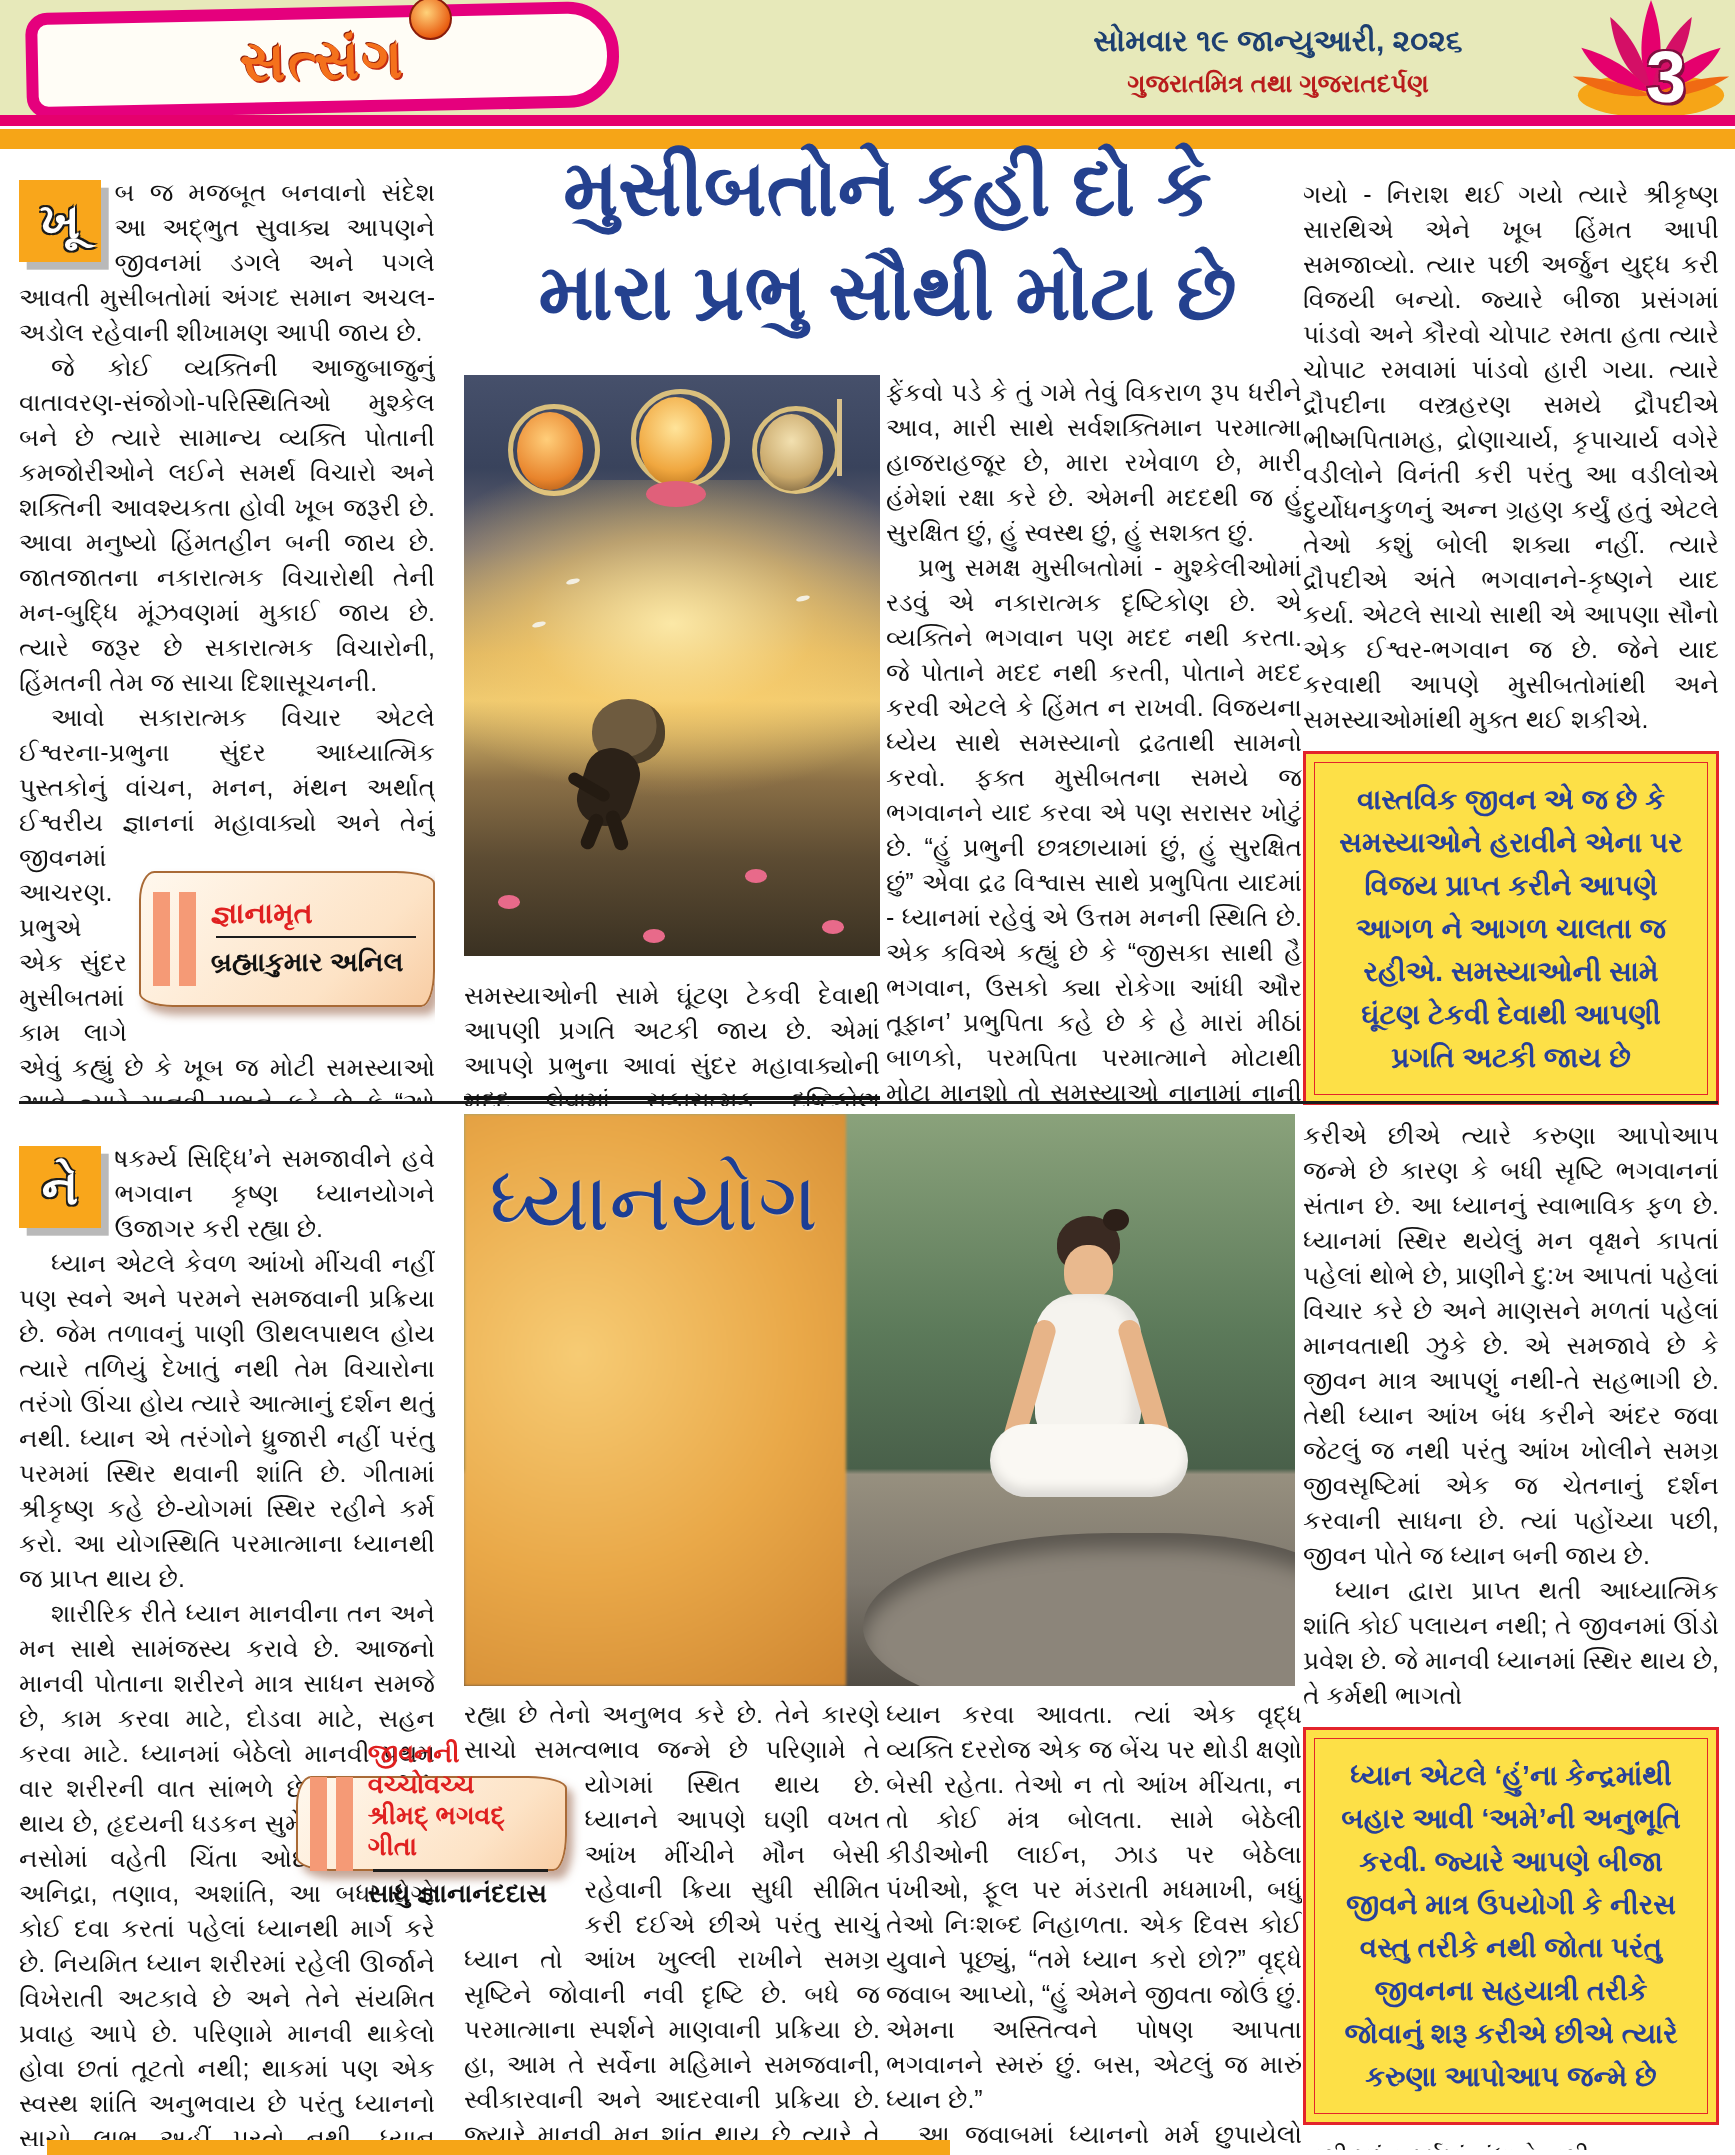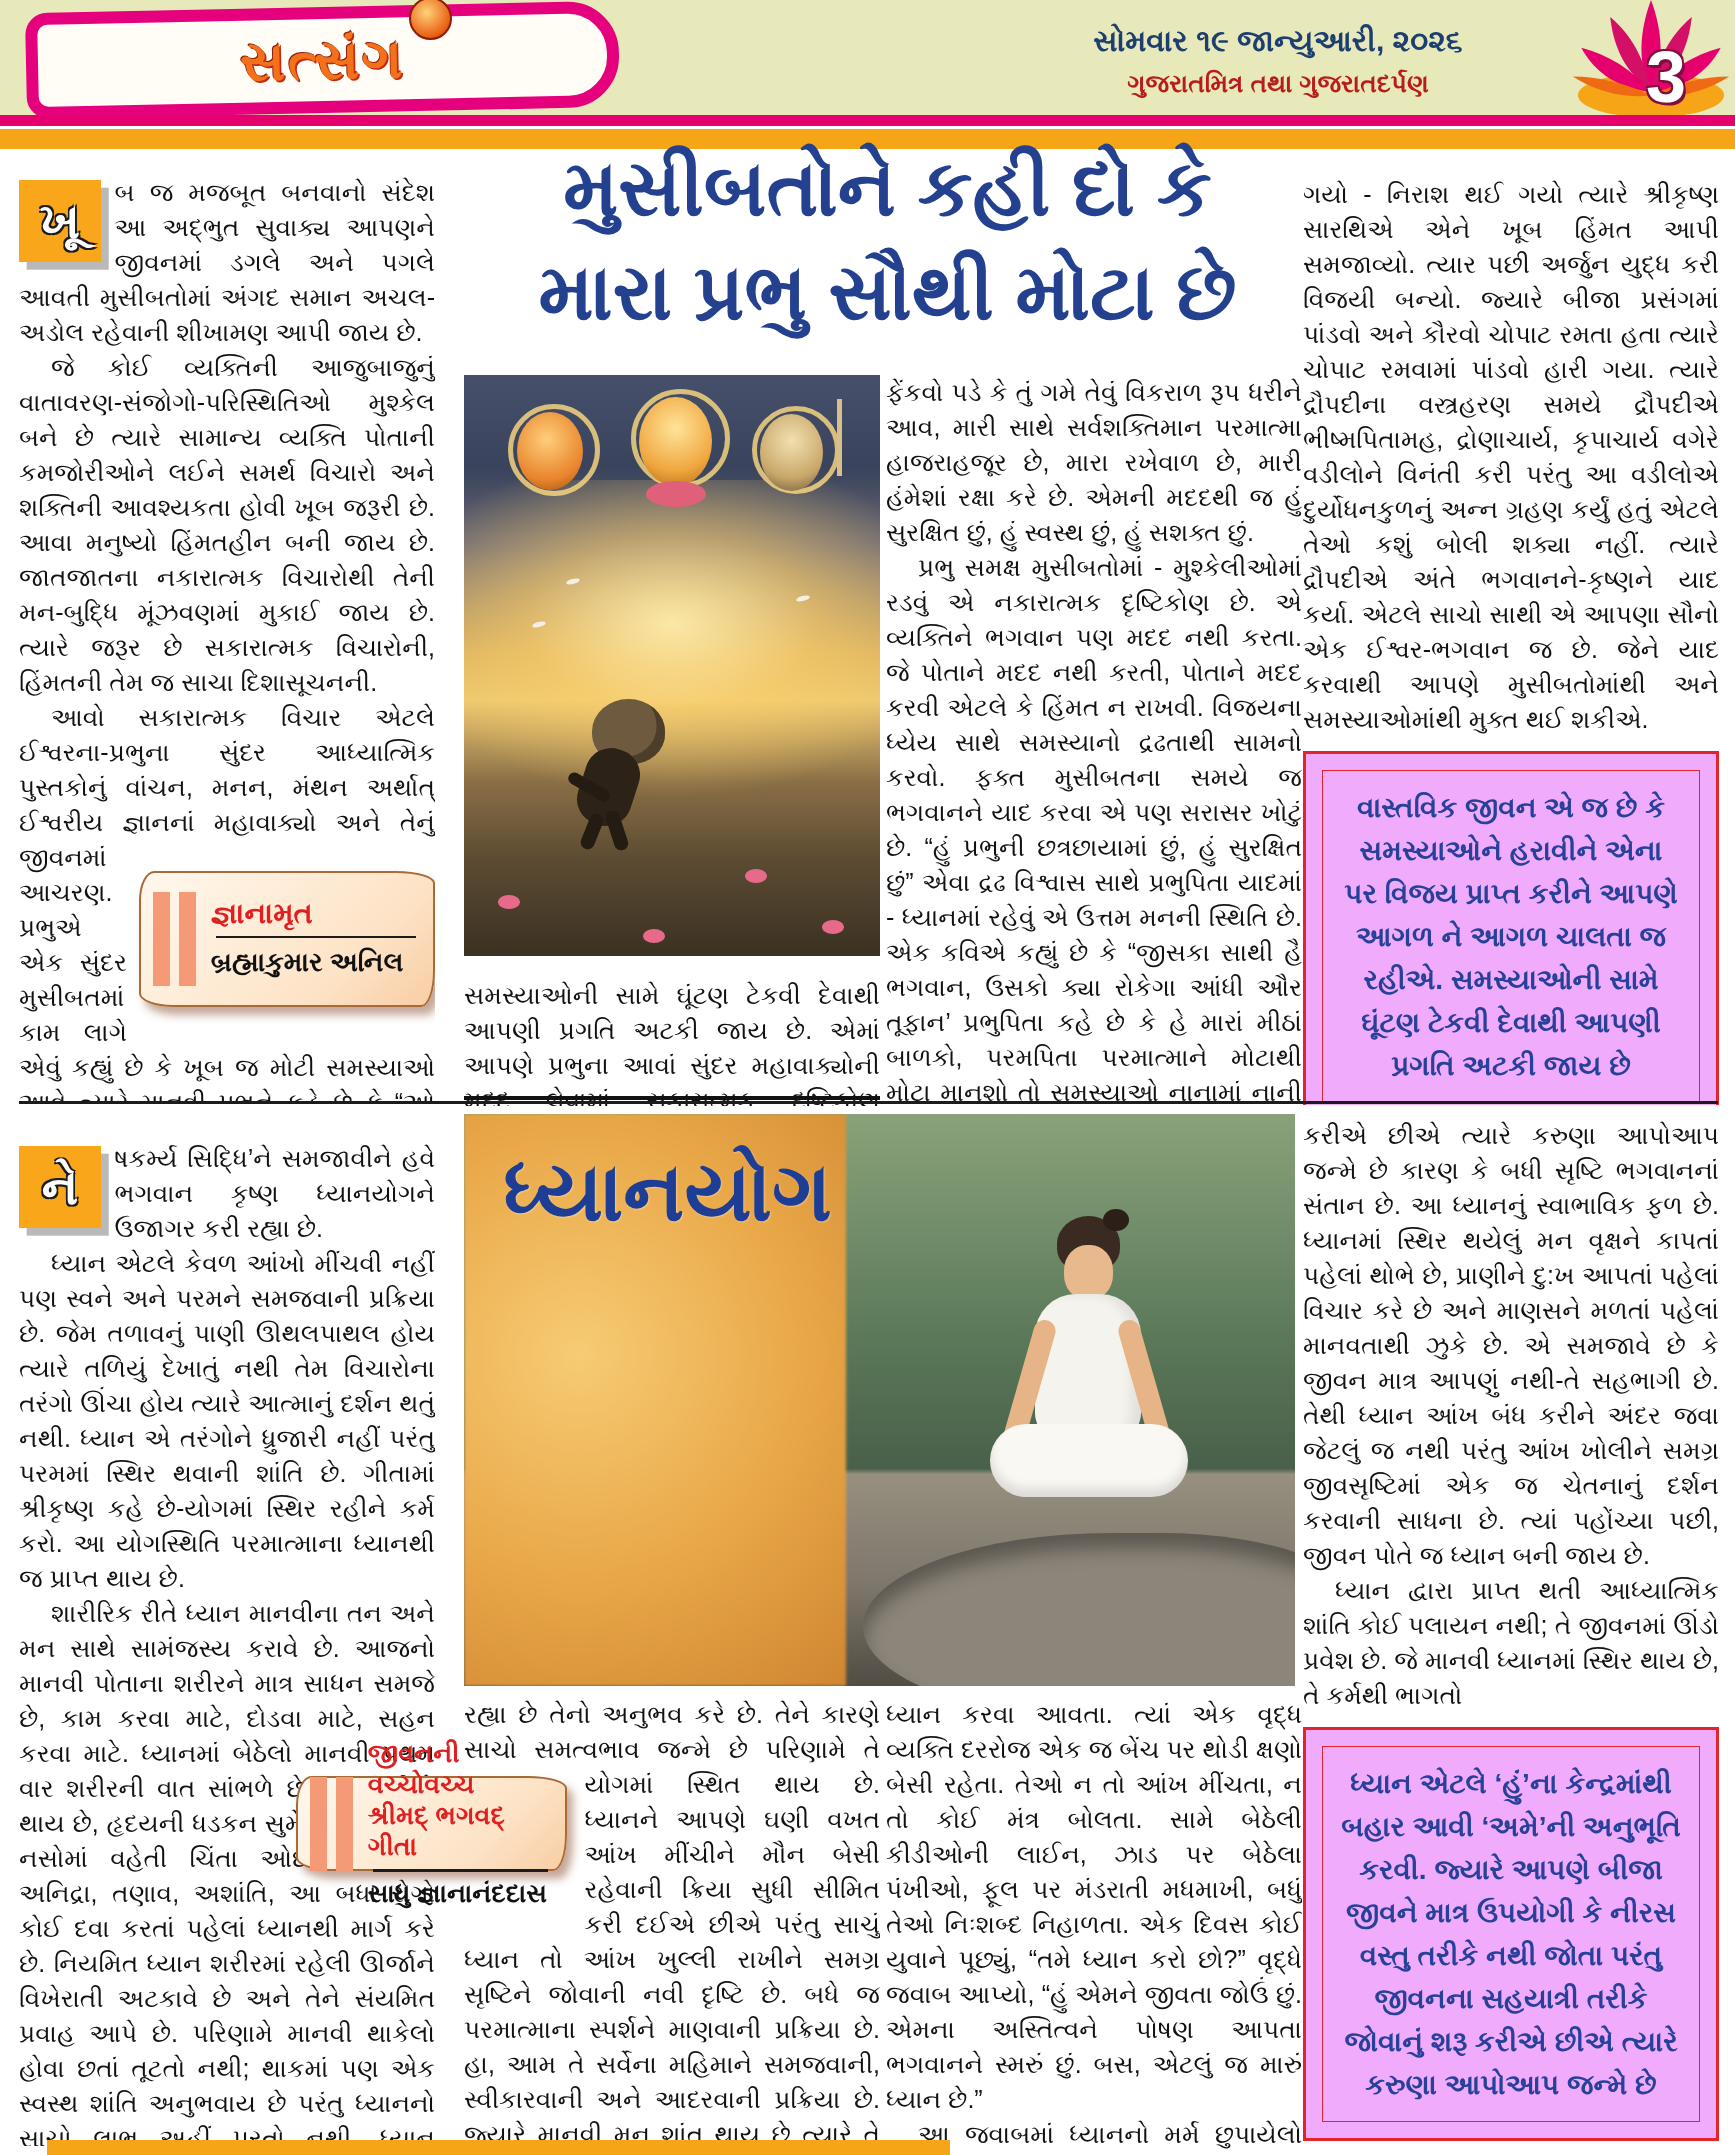--- a/index.html
+++ b/index.html
@@ -26,34 +26,34 @@
   .col{position:absolute;width:416px;font-size:25px;line-height:35px;text-align:justify;overflow:hidden;}
   .col p{margin:0;text-indent:32px;}
   .col p.noindent{text-indent:0;}
   .dropcap{float:left;width:82px;height:82px;background:#f9a61b;box-shadow:7.7px 7.7px 0 #b9b9b9;
            margin:5.1px 13.6px 1.7px 0;display:flex;align-items:center;justify-content:center;
            font-size:49px;font-weight:bold;color:#fff;
            text-shadow:1.7px 1.7px 0 #1c1c1c,-1.7px -1.7px 0 #1c1c1c,1.7px -1.7px 0 #1c1c1c,-1.7px 1.7px 0 #1c1c1c;}
   
   .headline1{position:absolute;left:472px;top:136px;width:831px;text-align:center;color:#24418f;
              font-size:78px;line-height:104px;font-weight:bold;}
-  .headline2-overlay{position:absolute;left:25.6px;top:31px;font-size:82px;font-weight:bold;color:#1d3e94;
-             text-shadow:0.9px 0.9px 1.7px rgba(255,255,255,.35);margin-left:14px;}
+  .headline2-overlay{position:absolute;left:25.6px;top:41px;font-size:82px;font-weight:normal;color:#1d3e94;
+             text-shadow:0.9px 0.9px 1.7px rgba(255,255,255,.35);}
   
   .torn{background:linear-gradient(135deg,#fff8ee 0%,#fde3c6 70%,#f8cda4 100%);
         border:2.6px solid #a96a36;border-radius:15.3px 39px 13.6px 34px / 29px 12px 36px 13.6px;
         box-shadow:6px 7.7px 8.5px rgba(140,80,50,.5);display:flex;align-items:center;padding:8.5px 12px;box-sizing:border-box;}
   .torn .bars{display:flex;gap:8.5px;margin-right:15.3px;}
   .torn .bars i{display:block;width:17px;height:94px;background:#f59a76;}
   .torn .bl{flex:1;text-align:left;}
   .torn .t-red{color:#e02020;font-weight:bold;font-size:25.6px;line-height:31px;}
   .torn .t-div{height:2.6px;background:#1c1c1c;margin:6.8px 5.1px;}
   .torn .t-name{color:#111;font-weight:bold;font-size:28px;}
   
-  .quotebox{border:3.4px solid #e3242b;padding:16px;background:#f0abfc;margin:13.6px 0;}
+  .quotebox{border:3.4px solid #e3242b;padding:8px;background:#fde047;margin:13.6px 0;}
   .quotebox .inner{border:1.7px solid #e3242b;padding:15.3px 17px;color:#27409a;font-weight:bold;
                    font-size:28px;line-height:43px;text-align:center;text-indent:0;}
   
   .deity-art{position:absolute;left:464px;top:375px;width:416px;height:581px;overflow:hidden;
      background:linear-gradient(180deg,#46506b 0%,#39435c 16%,#6e6a74 30%,#d8b05e 48%,#ecc870 56%,#8a6f46 70%,#5d4c33 83%,#3a3122 100%);}
   .burst{position:absolute;left:-20%;top:18%;width:140%;height:55%;
      background:radial-gradient(ellipse at 50% 45%,rgba(255,236,170,.95) 0%,rgba(255,210,110,.55) 35%,rgba(255,200,90,0) 70%);}
   .deity{position:absolute;border-radius:50%;}
   .halo{position:absolute;border-radius:50%;border:5.1px solid rgba(255,220,130,.8);}
   .trident{position:absolute;width:5.1px;height:77px;background:#d8c08a;}

